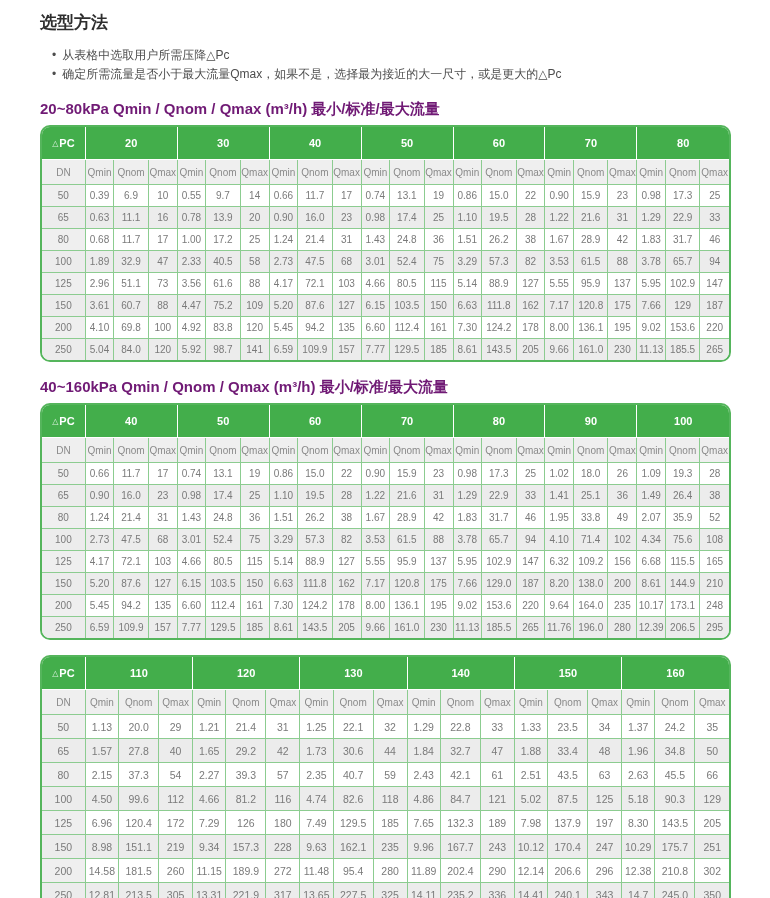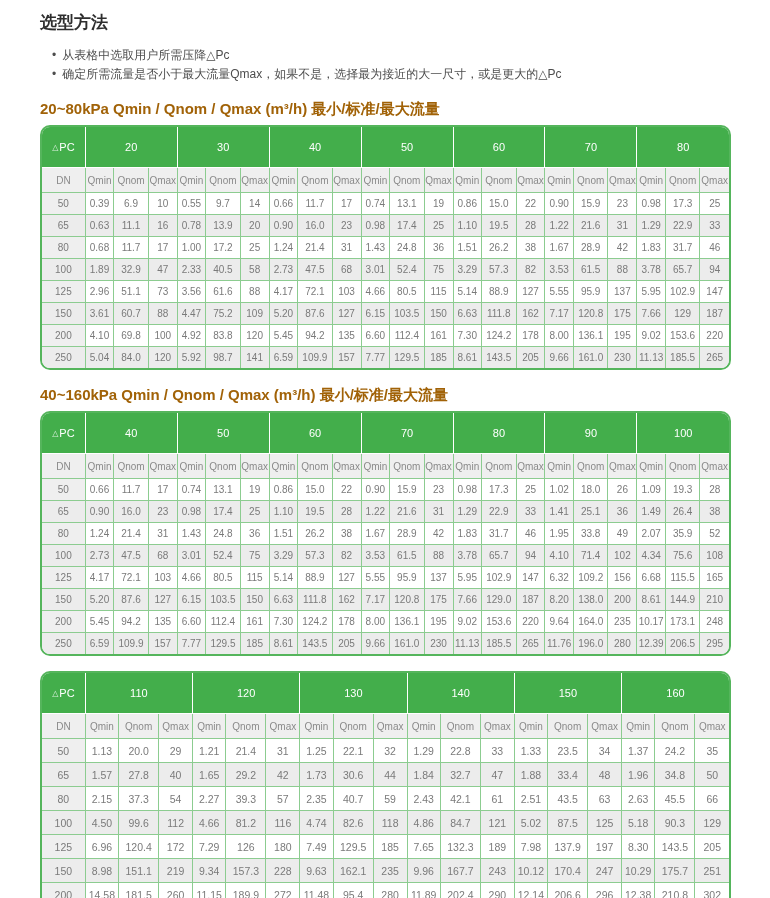--- a/index.html
+++ b/index.html
@@ -12,36 +12,36 @@
     font-size:17px;line-height:22px;color:#2e2e2e;font-weight:600;
     margin:4px 0 8px 0;
   }
   .bullets{list-style:none;margin:12px;padding:0;}
   .bullets li{
     font-size:12px;line-height:19px;color:#4d4d4d;
   }
   .bullets li::before{content:"•";margin-right:6px;color:#4d4d4d;}
   section.tbl-section{margin-top:15px;}
   .tbl-title{
-    font-size:15px;line-height:19px;font-weight:600;color:#a16207;
+    font-size:15px;line-height:19px;font-weight:600;color:#701a75;
     margin:0 0 7px 0;
   }
   .tbl-title:empty{display:none;}
   .tbl-wrap{
     border:2px solid #55b55c;border-radius:10px;overflow:hidden;
     background:#fff;
   }
   table.flow{width:100%;border-collapse:collapse;table-layout:fixed;}
   table.flow th,table.flow td{
     padding:0;text-align:center;vertical-align:middle;
     border:1px solid #8ccc90;overflow:hidden;white-space:nowrap;
   }
   tr.groups th{
-    background:#43ae4b;color:#ffffff;font-weight:normal;
-    font-size:11px;height:40px;border:1px solid #ffffff;border-top:none;
+    background:#43ae4b;color:#ffffff;font-weight:bold;
+    font-size:11px;height:32px;border:1px solid #ffffff;border-top:none;
   }
   tr.groups th:first-child{border-left:none;}
   tr.groups th:last-child{border-right:none;}
   tr.groups th .tri{font-size:8px;opacity:.8;vertical-align:1px;margin-right:1px;}
   tr.subhead th{
     background:#efefef;color:#8a8a8a;font-weight:normal;
     font-size:10px;height:24px;
   }
   table.flow tbody td{
     font-size:10px;color:#7a7a7a;height:21px;background:#ffffff;

